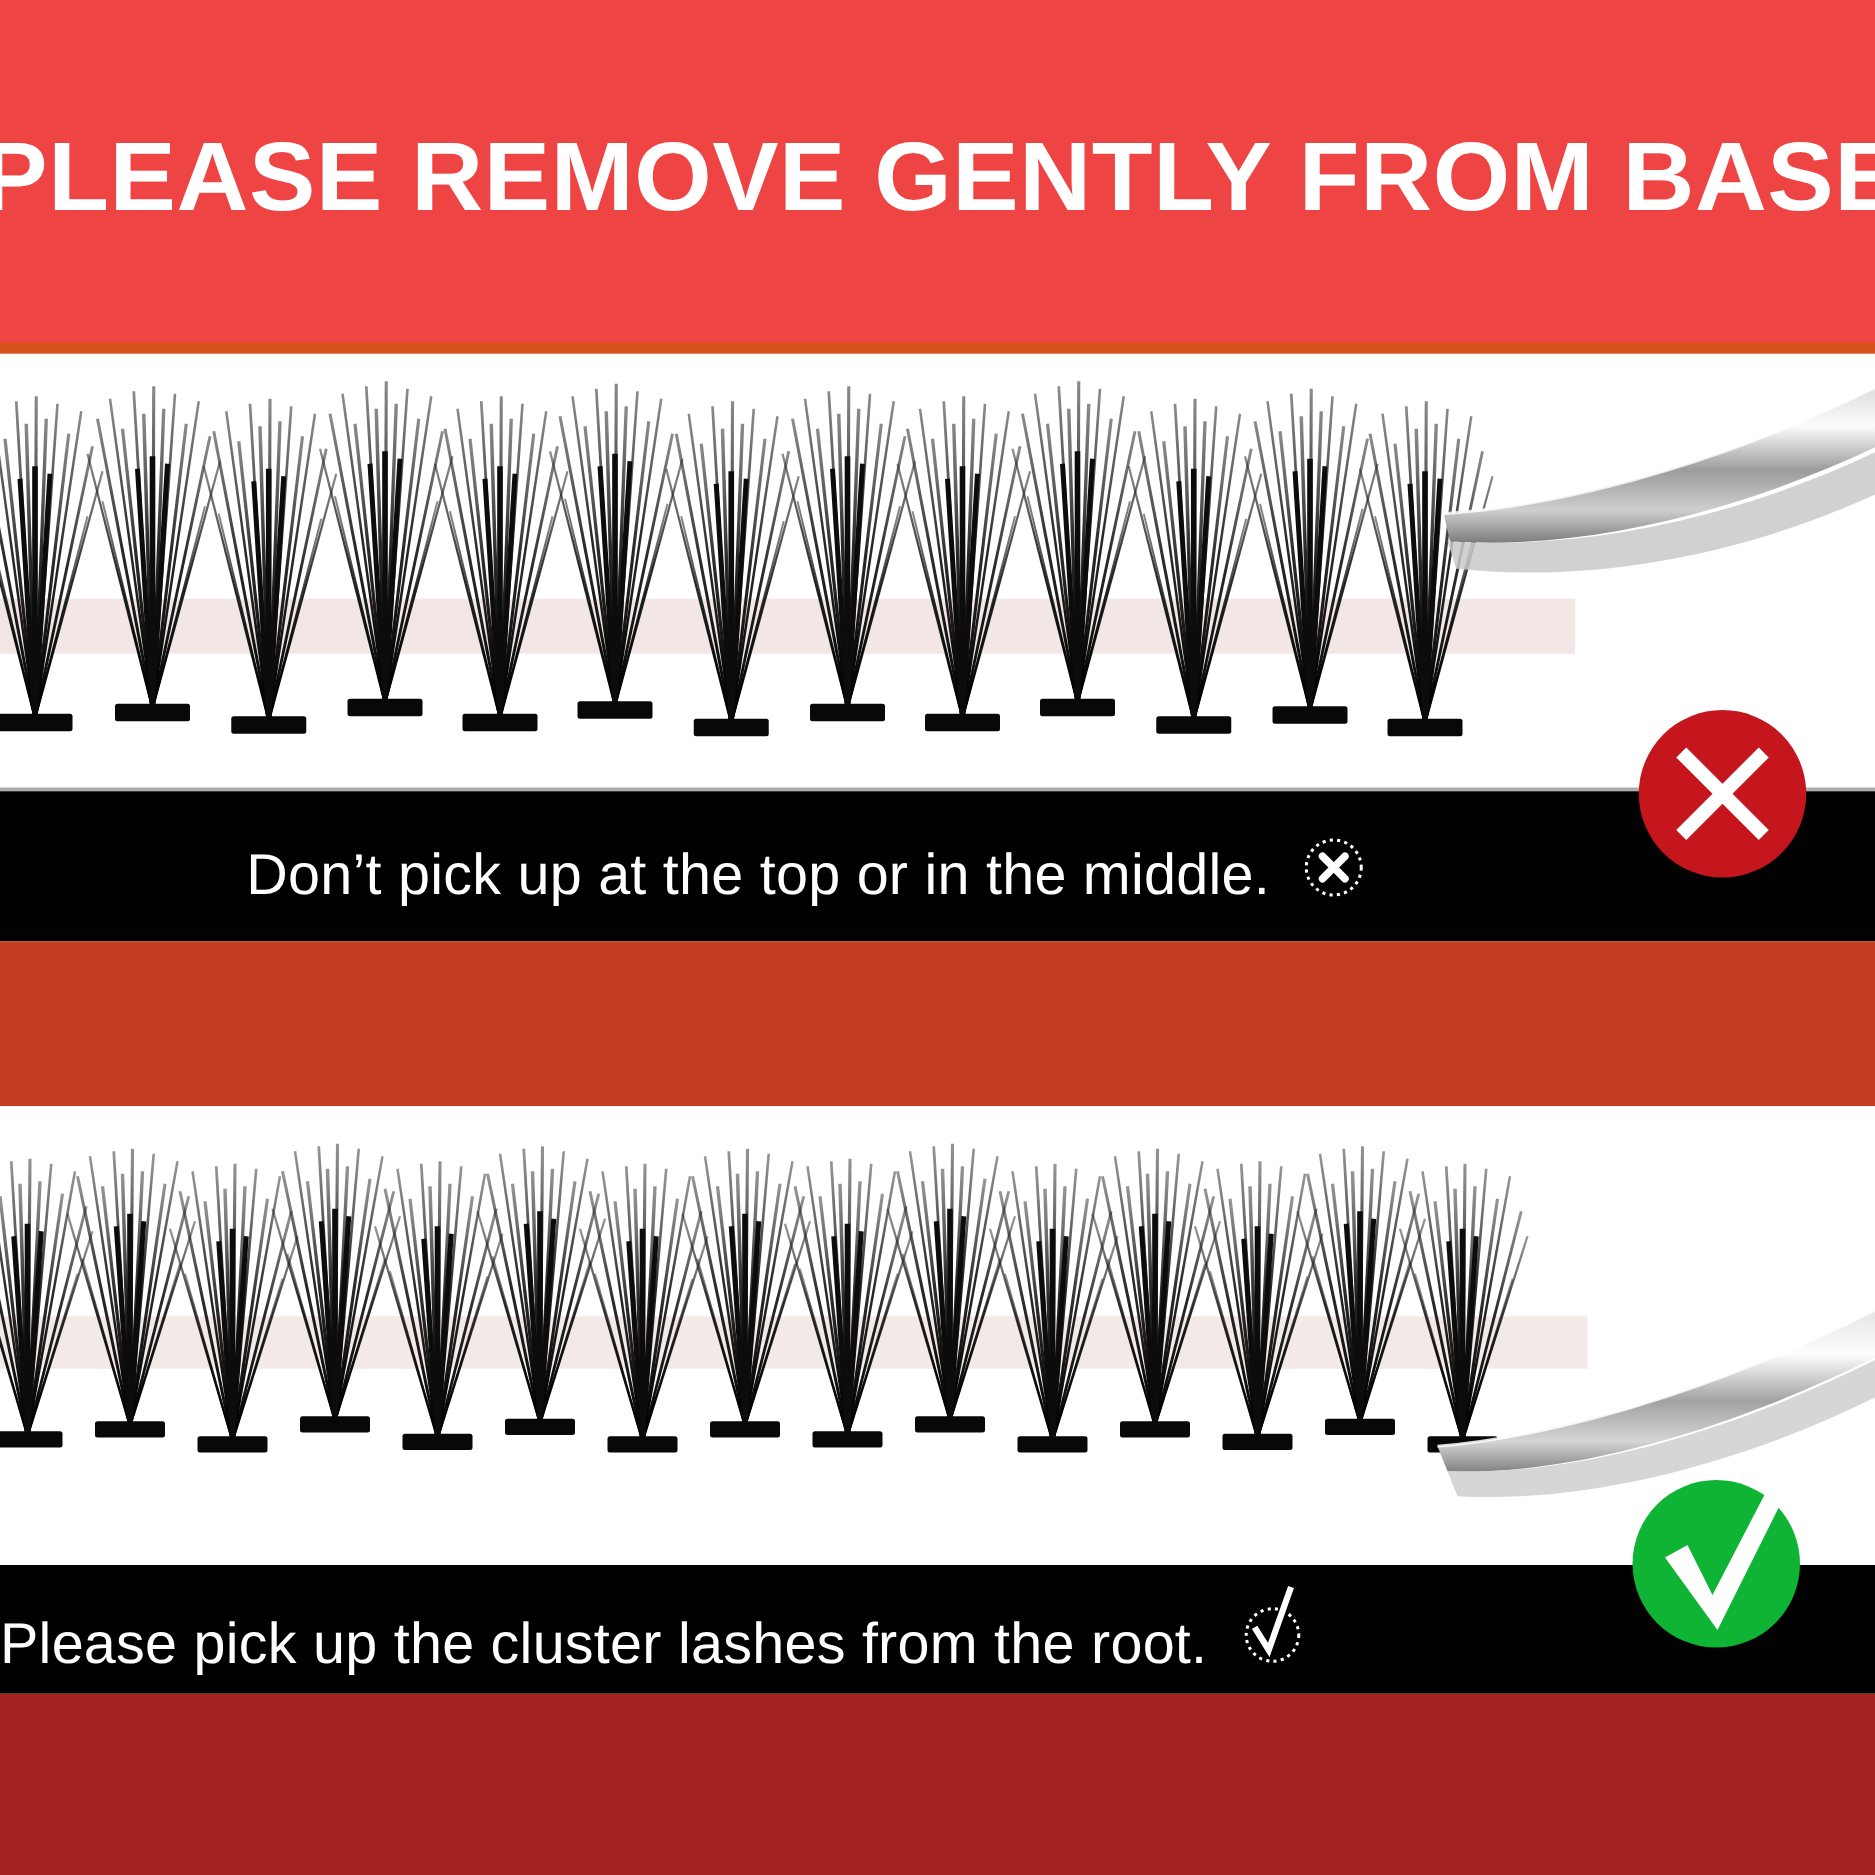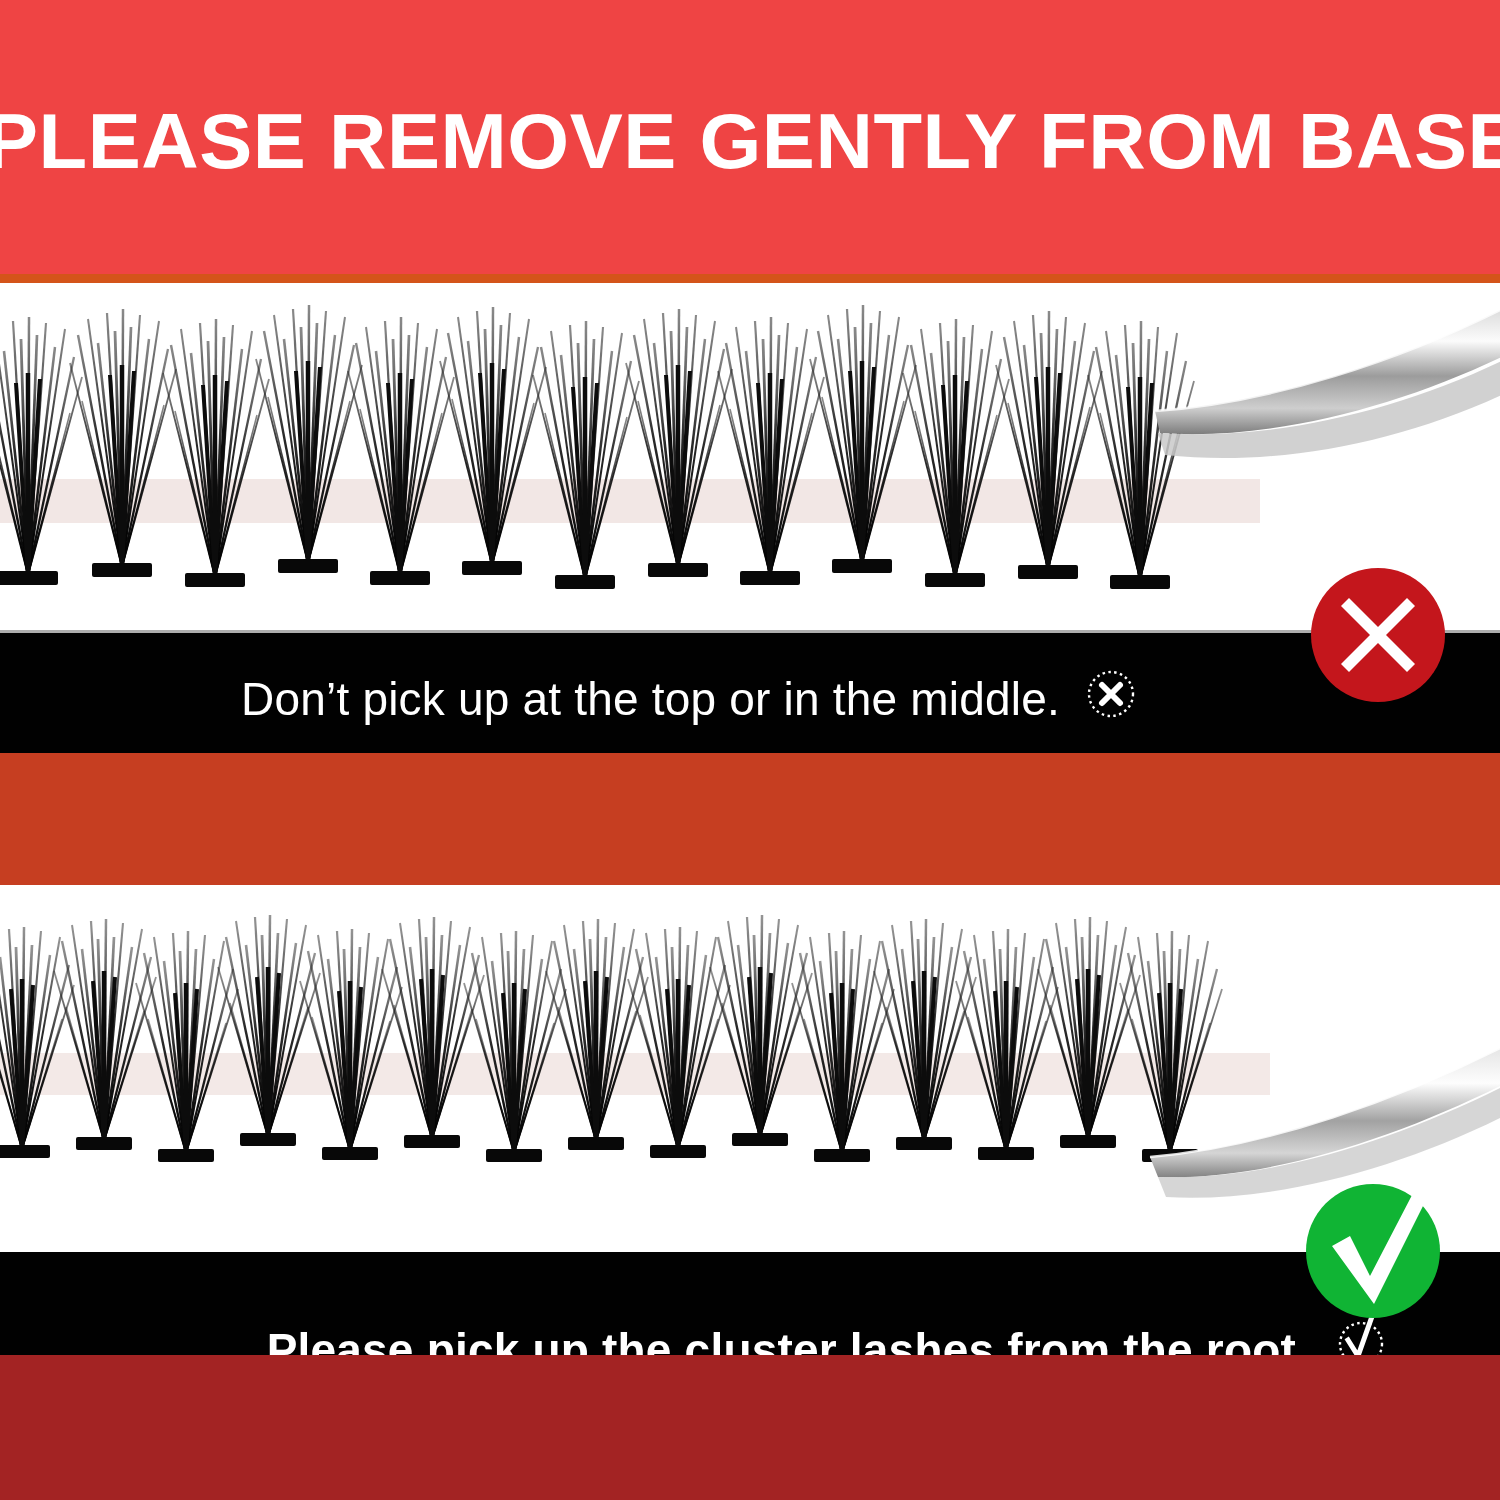--- a/index.html
+++ b/index.html
@@ -81,28 +81,26 @@
     font-size: 46px;
     font-weight: normal;
     white-space: nowrap;
     letter-spacing: 0.2px;
   }
   .caption-1 {
     left: 0;
     top: 665px;
     width: 1290px;
     text-align: center;
-    padding-left: 44px;
   }
   .caption-2 {
     left: 0;
-    top: 1304px;
+    top: 1268px;
     width: 1390px;
-    text-align: right;
-    font-weight: bold;
+    text-align: left;
   }
   .caption-mark {
     position: absolute;
   }
 
   
   .badge {
     position: absolute;
     border-radius: 50%;
   }

